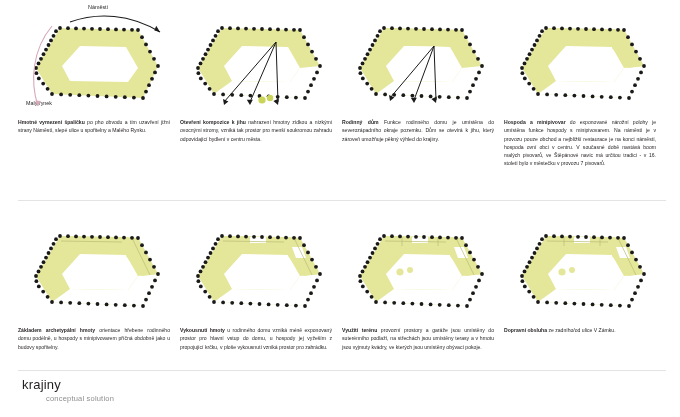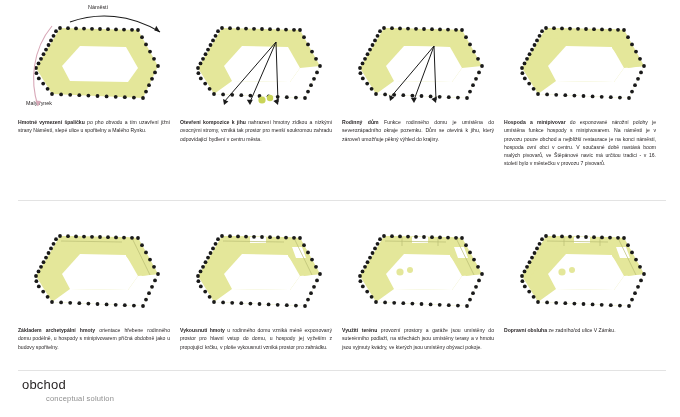--- a/index.html
+++ b/index.html
@@ -630,17 +630,17 @@
             <circle cx="18.4" cy="67.2" r="1.9"></circle>
           </g>
         </svg>
       </div>
       <div class="caption"><b>Dopravní obsluha</b><span> ze zadního/od ulice V Zámku.</span></div>
     </div>
 
   </div>
 
   <div class="footer">
-    <div class="title">obchod</div>
+    <div class="title">krajiny</div>
     <div class="subtitle">conceptual solution</div>
   </div>
 
 </div>
 
 </body></html>

